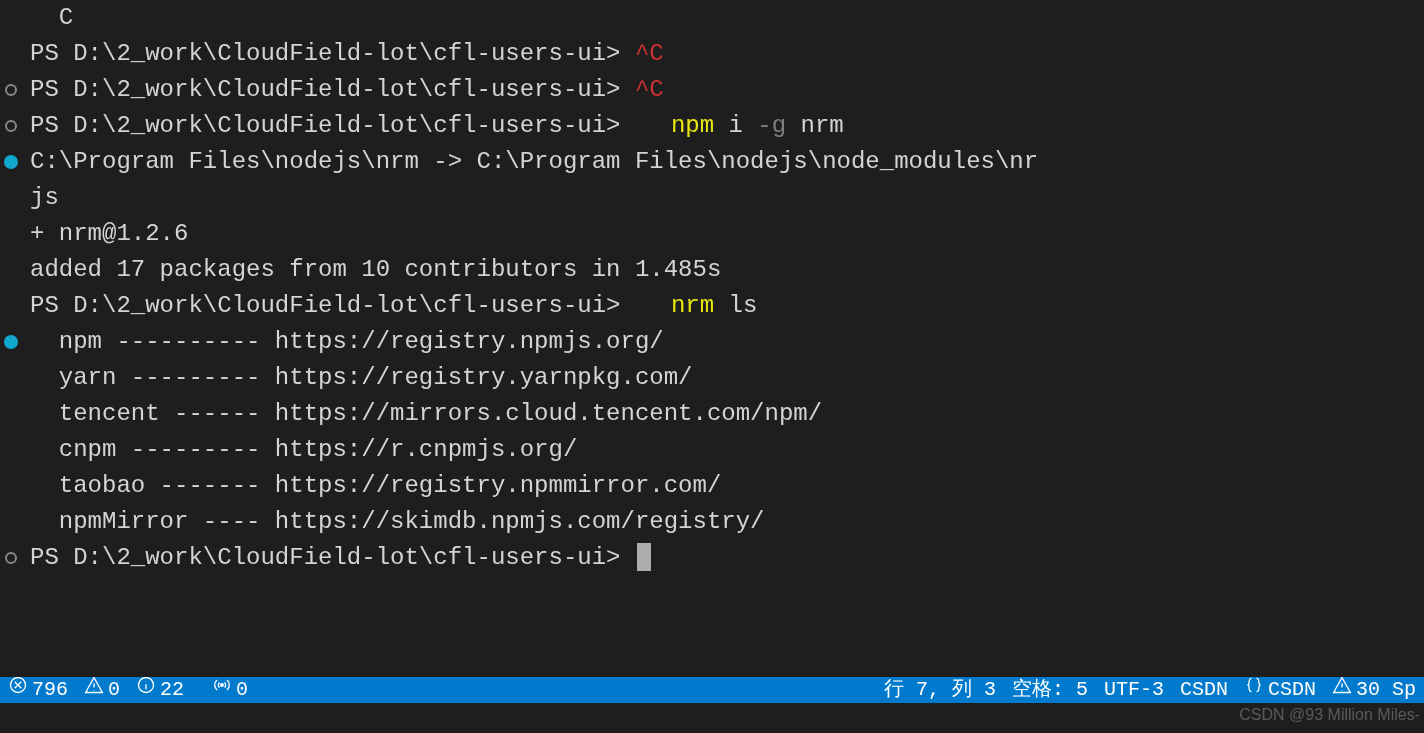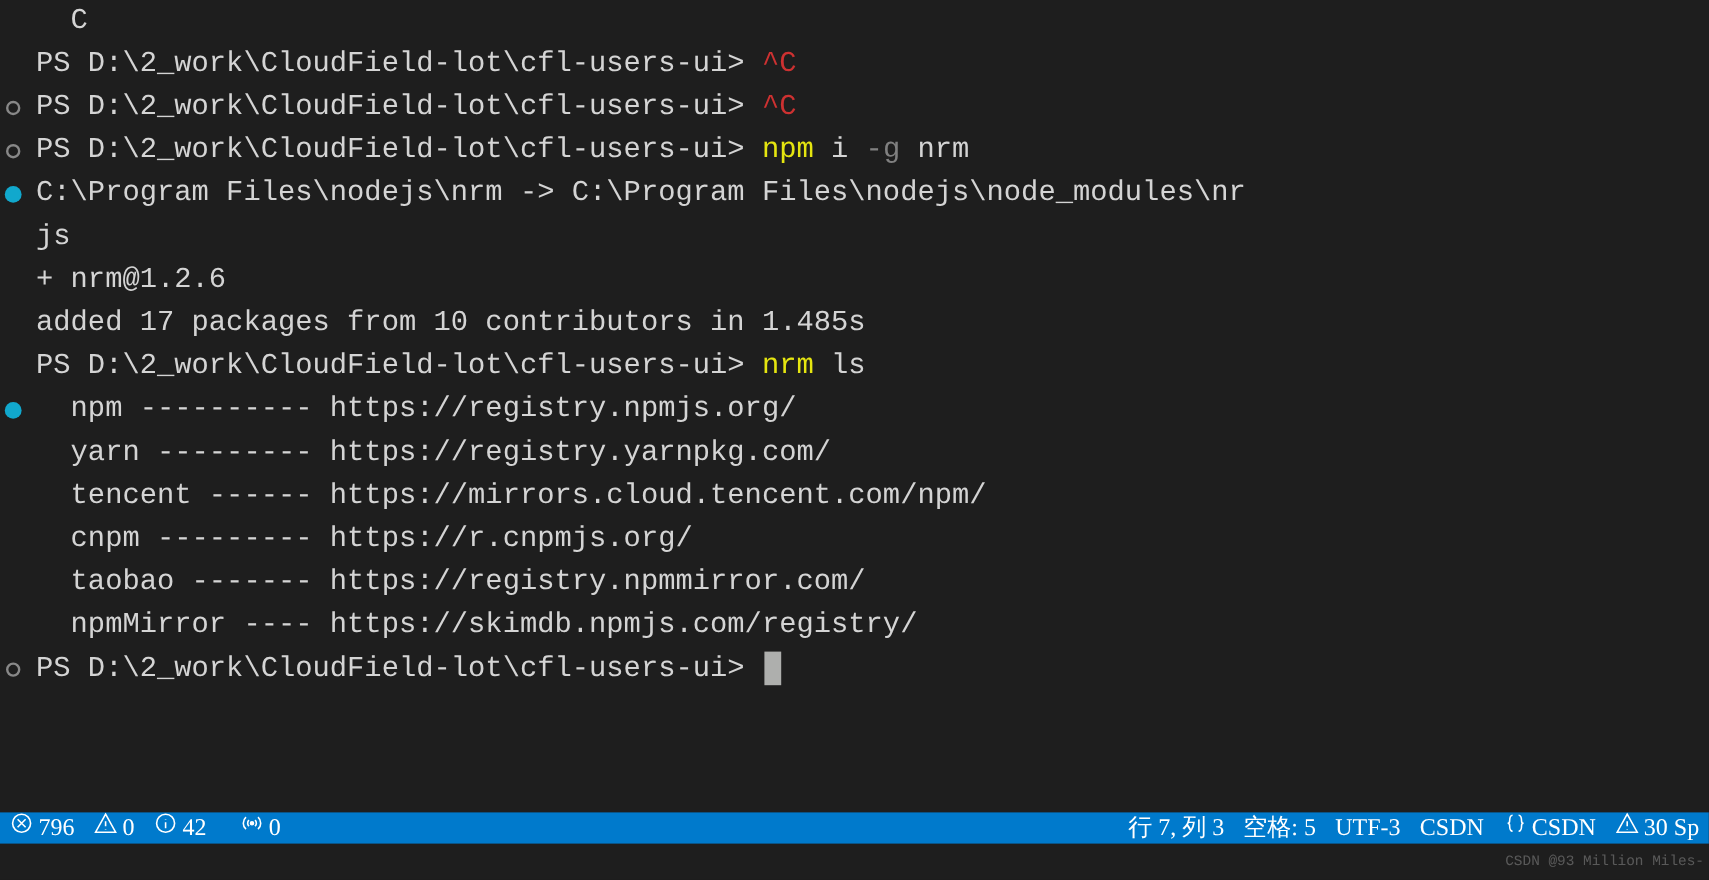--- a/index.html
+++ b/index.html
@@ -35,40 +35,40 @@
   .dot-hollow {
     width: 12px; height: 12px; border-radius: 50%;
     border: 2px solid #888; background: transparent;
   }
   .dot-cyan {
     width: 14px; height: 14px; border-radius: 50%;
     background: #11a8cd;
   }
   .content { padding-left: 8px; }
   .red { color: #cd3131; }
-  .yellow { color: #e5e510; }
+  .yellow { color: #e5e510; margin-left: 36px; }
   .dim { color: #808080; }
   .white { color: #d4d4d4; }
   .cursor {
     display: inline-block;
     width: 14px;
     height: 28px;
     background: #aeafad;
     vertical-align: text-bottom;
     margin-left: 2px;
   }
   .statusbar {
     position: absolute;
     bottom: 30px;
     left: 0;
     right: 0;
     height: 26px;
     background: #007acc;
     color: #ffffff;
-    font-family: Liberation Serif, serif;
+    font-family: Liberation Mono, monospace;
     font-size: 20px;
     display: flex;
     align-items: center;
     padding: 0 0px;
     overflow: hidden;
   }
   .sb-item {
     display: flex;
     align-items: center;
     gap: 4px;
@@ -76,22 +76,22 @@
     height: 100%;
     cursor: pointer;
   }
   .sb-spacer { flex: 1; }
   .sb-icon svg { width: 20px; height: 20px; stroke: #fff; fill: none; stroke-width: 1.6; }
   .watermark {
     position: absolute;
     bottom: 6px;
     right: 4px;
     color: rgba(200,200,200,0.35);
-    font-family: Liberation Mono, monospace;
-    font-size: 12px;
+    font-family: Liberation Sans, sans-serif;
+    font-size: 16px;
     pointer-events: none;
   }
 </style>
 </head>
 <body>
 
 <div class="terminal" id="terminal"><div class="line"><div class="gutter"></div><div class="content"><span class="white">  C</span></div></div><div class="line"><div class="gutter"></div><div class="content"><span class="white">PS D:\2_work\CloudField-lot\cfl-users-ui&gt; </span><span class="red">^C</span></div></div><div class="line"><div class="gutter"><div class="dot-hollow"></div></div><div class="content"><span class="white">PS D:\2_work\CloudField-lot\cfl-users-ui&gt; </span><span class="red">^C</span></div></div><div class="line"><div class="gutter"><div class="dot-hollow"></div></div><div class="content"><span class="white">PS D:\2_work\CloudField-lot\cfl-users-ui&gt; </span><span class="yellow">npm </span><span class="white">i </span><span class="dim">-g </span><span class="white">nrm</span></div></div><div class="line"><div class="gutter"><div class="dot-cyan"></div></div><div class="content"><span class="white">C:\Program Files\nodejs\nrm -&gt; C:\Program Files\nodejs\node_modules\nr</span></div></div><div class="line"><div class="gutter"></div><div class="content"><span class="white">js</span></div></div><div class="line"><div class="gutter"></div><div class="content"><span class="white">+ nrm@1.2.6</span></div></div><div class="line"><div class="gutter"></div><div class="content"><span class="white">added 17 packages from 10 contributors in 1.485s</span></div></div><div class="line"><div class="gutter"></div><div class="content"><span class="white">PS D:\2_work\CloudField-lot\cfl-users-ui&gt; </span><span class="yellow">nrm </span><span class="white">ls</span></div></div><div class="line"><div class="gutter"><div class="dot-cyan"></div></div><div class="content"><span class="white">  npm ---------- https://registry.npmjs.org/</span></div></div><div class="line"><div class="gutter"></div><div class="content"><span class="white">  yarn --------- https://registry.yarnpkg.com/</span></div></div><div class="line"><div class="gutter"></div><div class="content"><span class="white">  tencent ------ https://mirrors.cloud.tencent.com/npm/</span></div></div><div class="line"><div class="gutter"></div><div class="content"><span class="white">  cnpm --------- https://r.cnpmjs.org/</span></div></div><div class="line"><div class="gutter"></div><div class="content"><span class="white">  taobao ------- https://registry.npmmirror.com/</span></div></div><div class="line"><div class="gutter"></div><div class="content"><span class="white">  npmMirror ---- https://skimdb.npmjs.com/registry/</span></div></div><div class="line"><div class="gutter"><div class="dot-hollow"></div></div><div class="content"><span class="white">PS D:\2_work\CloudField-lot\cfl-users-ui&gt; </span><span class="cursor"></span></div></div></div>
 
 <div class="statusbar">
   <div class="sb-item">
@@ -106,21 +106,21 @@
           <path d="M12 3l10 18H2z"></path>
           <path d="M12 10v5M12 18v0.5"></path>
         </svg></span>
     <span>0</span>
   </div>
   <div class="sb-item">
     <span class="sb-icon"><svg viewBox="0 0 24 24">
           <circle cx="12" cy="12" r="9"></circle>
           <path d="M12 8v0.5M12 11v6"></path>
         </svg></span>
-    <span>42</span>
+    <span>22</span>
   </div>
   <div class="sb-item" style="margin-left:12px;">
     <span class="sb-icon"><svg viewBox="0 0 24 24">
           <path d="M6 6a8 8 0 000 12M18 6a8 8 0 010 12M9 9a4 4 0 000 6M15 9a4 4 0 010 6"></path>
           <circle cx="12" cy="12" r="1.5" fill="#fff"></circle>
         </svg></span>
     <span>0</span>
   </div>
 
   <div class="sb-spacer"></div>

